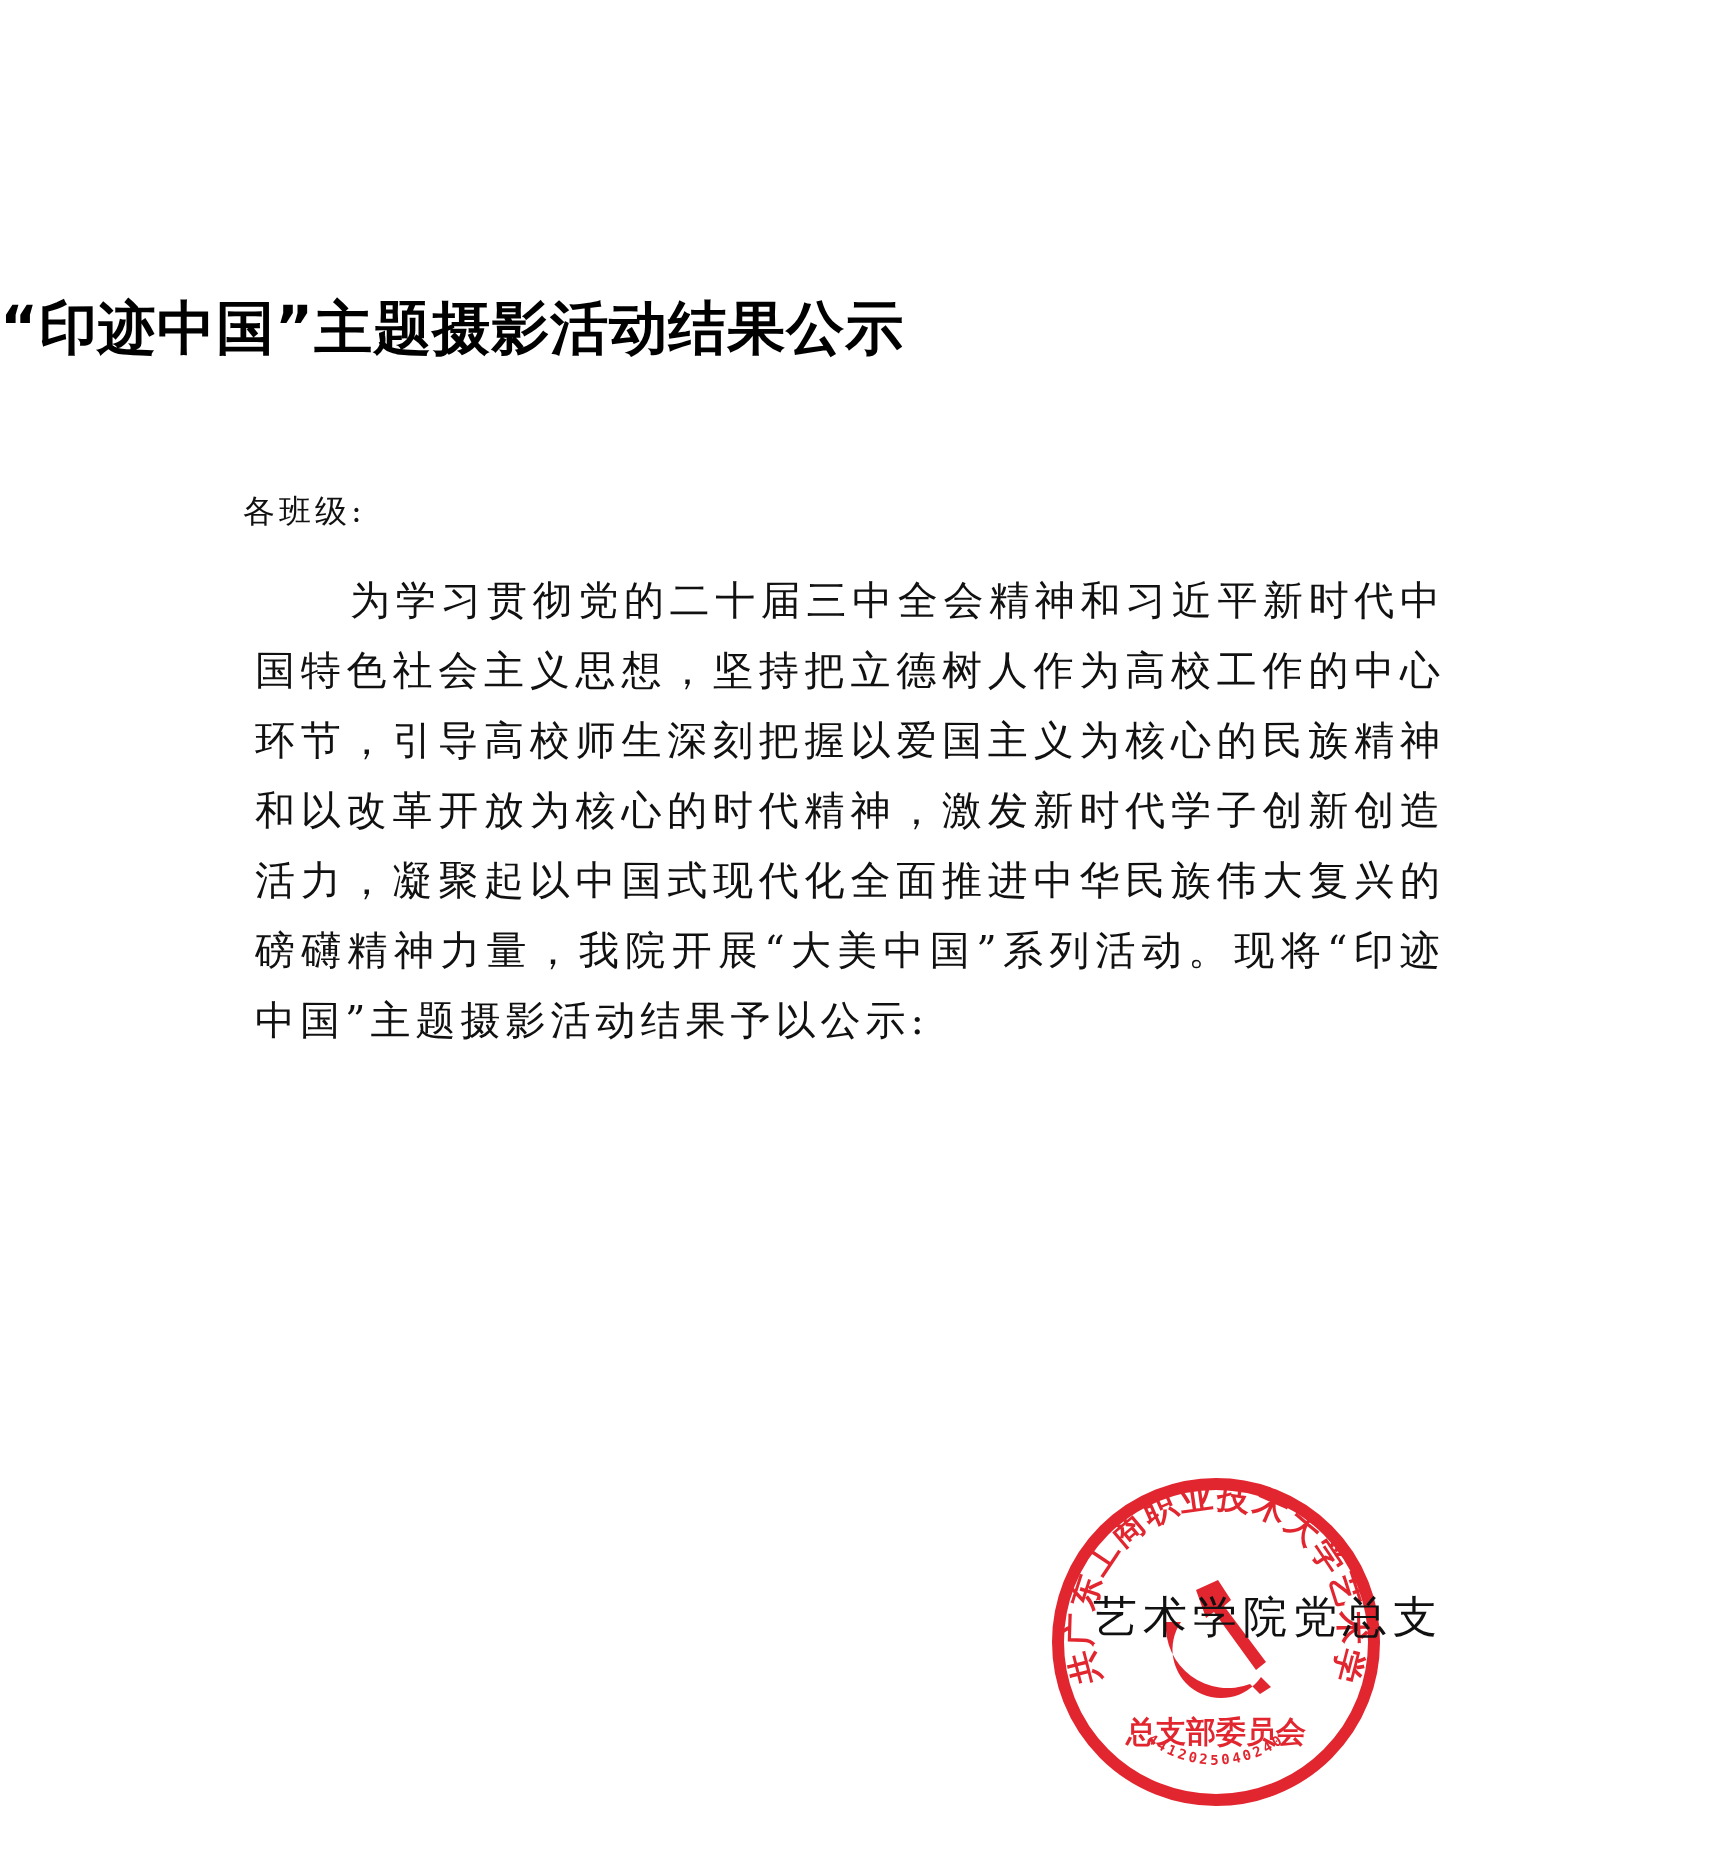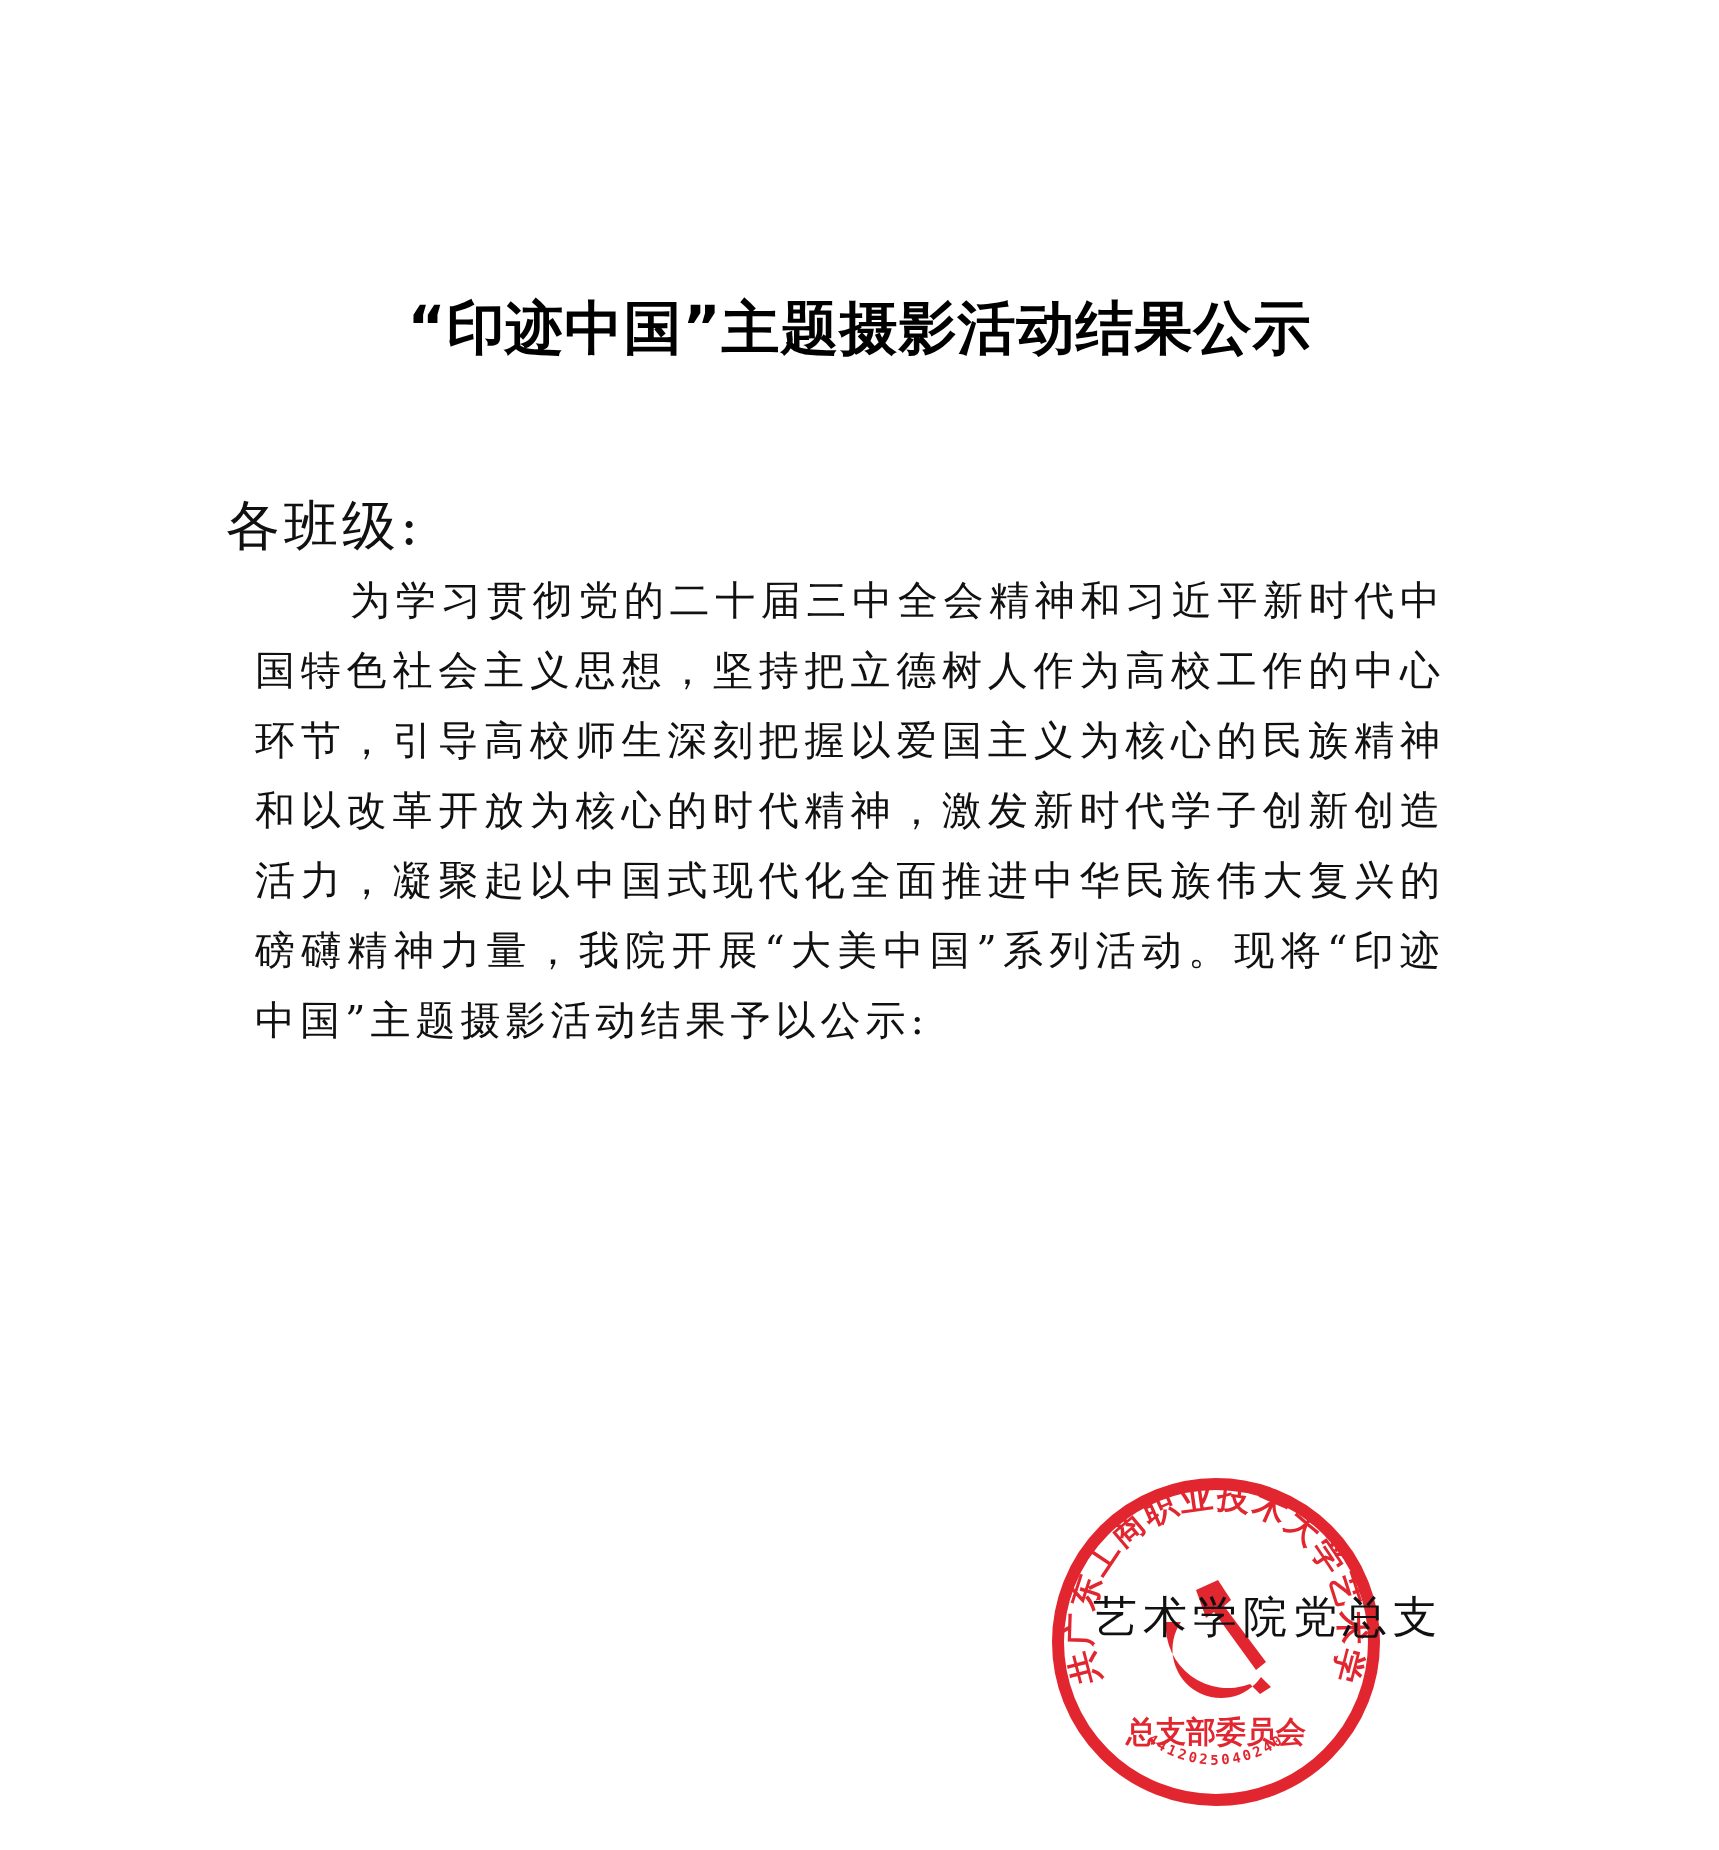--- a/index.html
+++ b/index.html
@@ -1,22 +1,22 @@
 <!DOCTYPE html>
 <html><head>
 <meta charset="utf-8">
 <style>
   html, body { margin: 0; padding: 0; background: #ffffff; }
   body { width: 1719px; height: 1850px; position: relative; overflow: hidden;
          font-family: "DejaVu Serif", "Liberation Serif", serif; color: #111; }
   .page { position: absolute; left: 0; top: 0; width: 1719px; height: 1850px; background: #fff; }
-  .title { position: absolute; top: 290px; left: 0; width: 1719px; text-align: center;
+  .title { position: absolute; top: 290px; left: 0; width: 1719px; 
            font-family: "DejaVu Sans", "Liberation Sans", sans-serif; font-weight: bold;
            font-size: 58px; letter-spacing: 1px; color: #000; }
-  .salutation { position: absolute; left: 226px; top: 490px; font-size: 54px; letter-spacing: 4px; }
+  .salutation { position: absolute; left: 243px; top: 490px; font-size: 32px; letter-spacing: 4px; }
   .para { position: absolute; left: 243px; width: 1190px; font-size: 40px; line-height: 70px;
           letter-spacing: 5px; text-indent: 95px; text-align: justify; margin: 12px; }
   .p1 { top: 553px; }
   .p2 { top: 1075px; }
   .attach { position: absolute; left: 243px; top: 1310px; font-size: 40px; letter-spacing: 4px; }
   .sign-org { position: absolute; left: 1093px; top: 1588px; font-size: 44px; letter-spacing: 6px; z-index: 3; }
   .sign-date { position: absolute; left: 1113px; top: 1666px; font-size: 44px; letter-spacing: 8px; z-index: 3; }
   .stamp { position: absolute; left: 1046px; top: 1472px; width: 340px; height: 340px; z-index: 2; opacity: 0.92; }
   .stamp svg { width: 100%; height: 100%; }
 </style>

